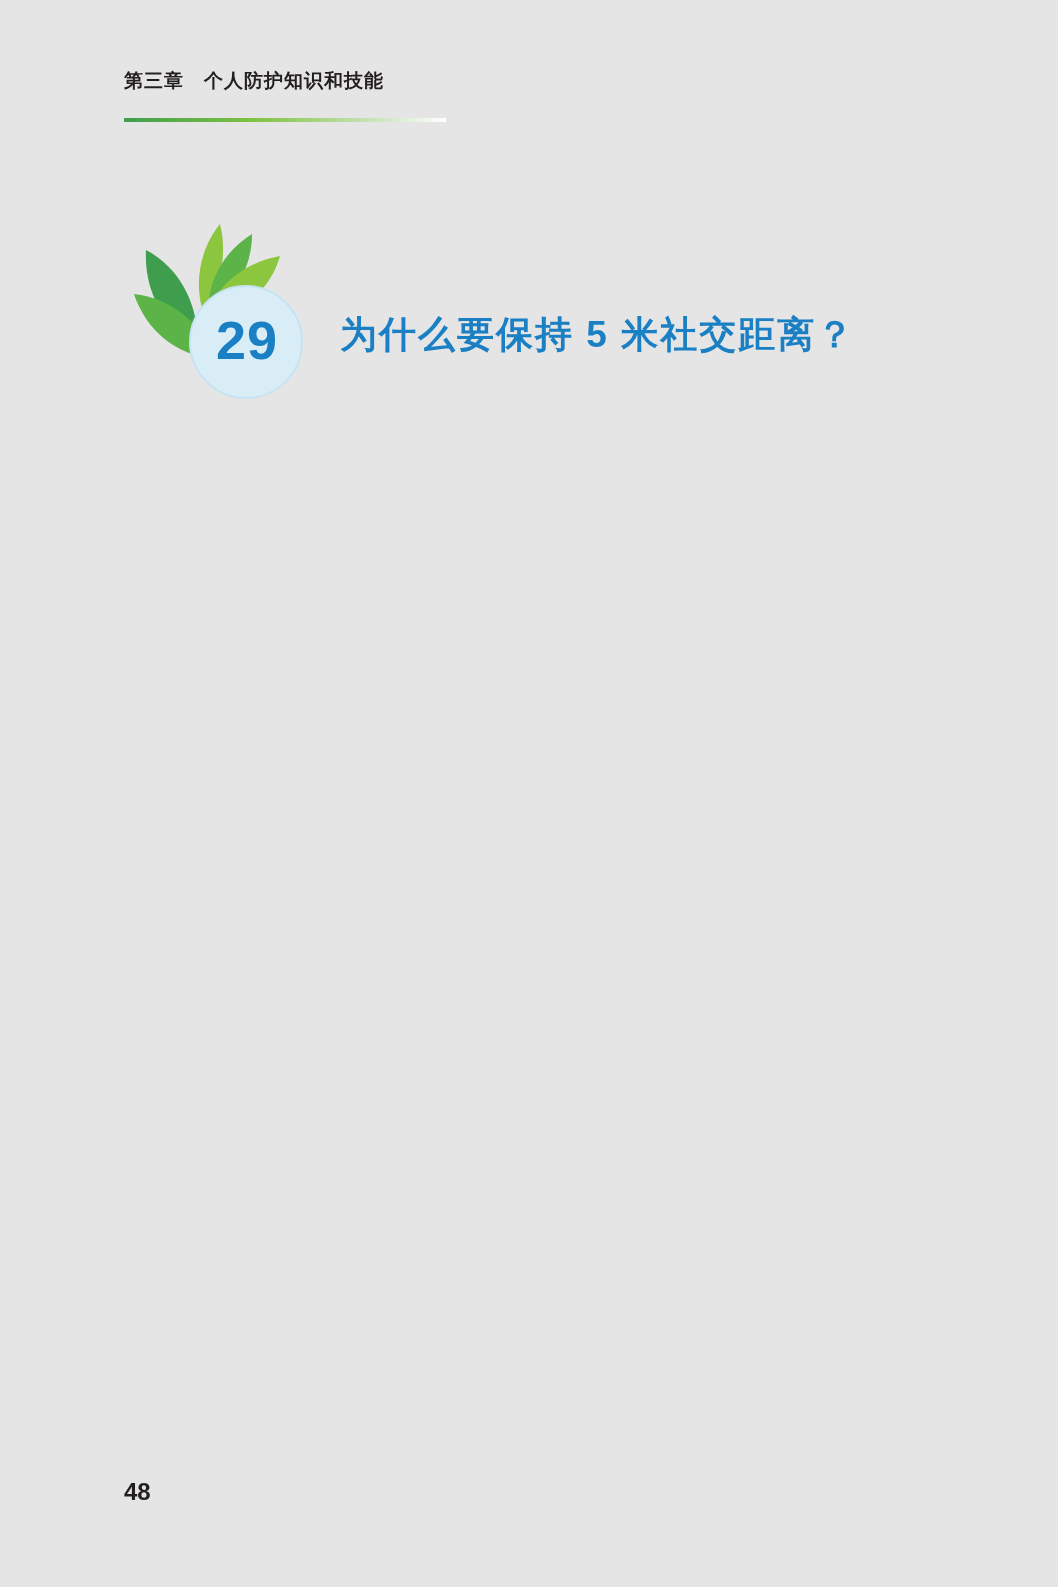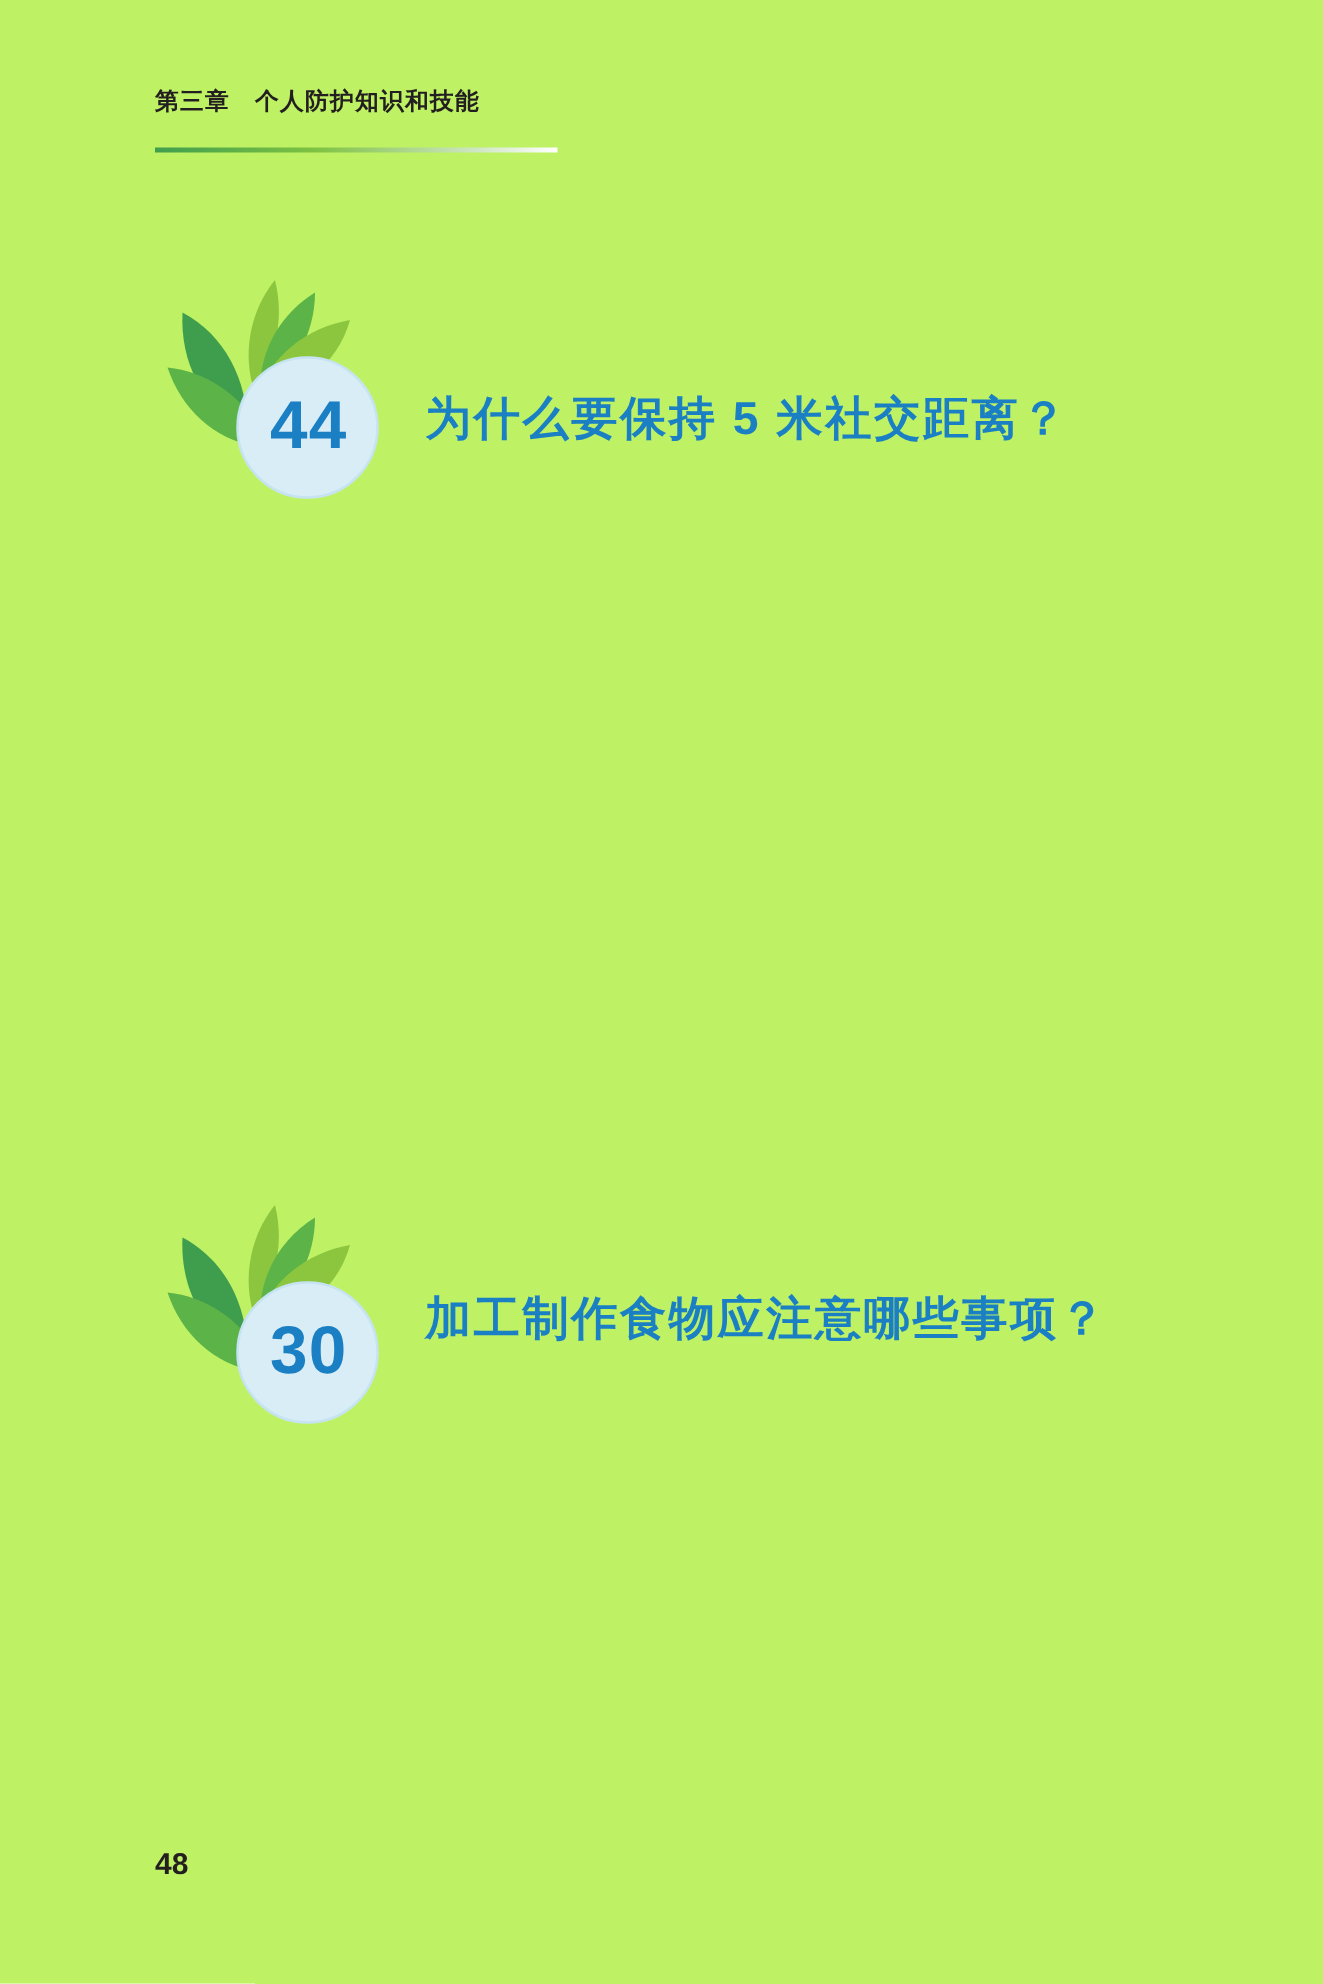--- a/index.html
+++ b/index.html
@@ -8,21 +8,21 @@
     background: #ffffff;
   }
   body {
     font-family: "Liberation Sans", "DejaVu Sans", sans-serif;
     color: #231f20;
   }
   .page {
     position: relative;
     width: 1058px;
     height: 1587px;
-    background: #bef264;
+    background: #e5e5e5;
     overflow: hidden;
     box-sizing: border-box;
   }
 
   
   .header {
     position: absolute;
     left: 124px;
     top: 68px;
     width: 760px;
@@ -129,38 +129,23 @@
 
         <path d="M96 8 C78 30 70 62 78 92 C96 72 104 40 96 8 Z" fill="#8cc63f"></path>
         <path d="M128 18 C102 34 84 62 84 96 C110 82 128 52 128 18 Z" fill="#5cb347"></path>
         <path d="M156 40 C122 46 92 68 80 104 C114 100 146 76 156 40 Z" fill="#8cc63f"></path>
         <path d="M22 34 C20 74 38 110 74 128 C74 88 56 52 22 34 Z" fill="#3f9e4d"></path>
         <path d="M10 78 C22 114 52 140 90 142 C78 108 48 82 10 78 Z" fill="#5cb347"></path>
 
         <circle cx="122" cy="126" r="56" fill="#d9edf7"></circle>
         <circle cx="122" cy="126" r="56" fill="none" stroke="#c6e3f2" stroke-width="2"></circle>
       </svg>
-      <div class="badge-num">44</div>
+      <div class="badge-num">29</div>
     </div>
     <div class="qtitle">为什么要保持 5 米社交距离？</div>
   </div>
 
 
-  <div class="qblock" style="top:1008px;">
-    <div class="badge">
-      <svg width="190" height="190" viewBox="0 0 190 190" xmlns="http://www.w3.org/2000/svg" aria-hidden="true">
-        <path d="M96 8 C78 30 70 62 78 92 C96 72 104 40 96 8 Z" fill="#8cc63f"></path>
-        <path d="M128 18 C102 34 84 62 84 96 C110 82 128 52 128 18 Z" fill="#5cb347"></path>
-        <path d="M156 40 C122 46 92 68 80 104 C114 100 146 76 156 40 Z" fill="#8cc63f"></path>
-        <path d="M22 34 C20 74 38 110 74 128 C74 88 56 52 22 34 Z" fill="#3f9e4d"></path>
-        <path d="M10 78 C22 114 52 140 90 142 C78 108 48 82 10 78 Z" fill="#5cb347"></path>
-        <circle cx="122" cy="126" r="56" fill="#d9edf7"></circle>
-        <circle cx="122" cy="126" r="56" fill="none" stroke="#c6e3f2" stroke-width="2"></circle>
-      </svg>
-      <div class="badge-num">30</div>
-    </div>
-    <div class="qtitle two-line">加工制作食物应注意哪些事项？</div>
-  </div>
 
 
   <div class="folio">48</div>
 
 </div>
 
 </body></html>

